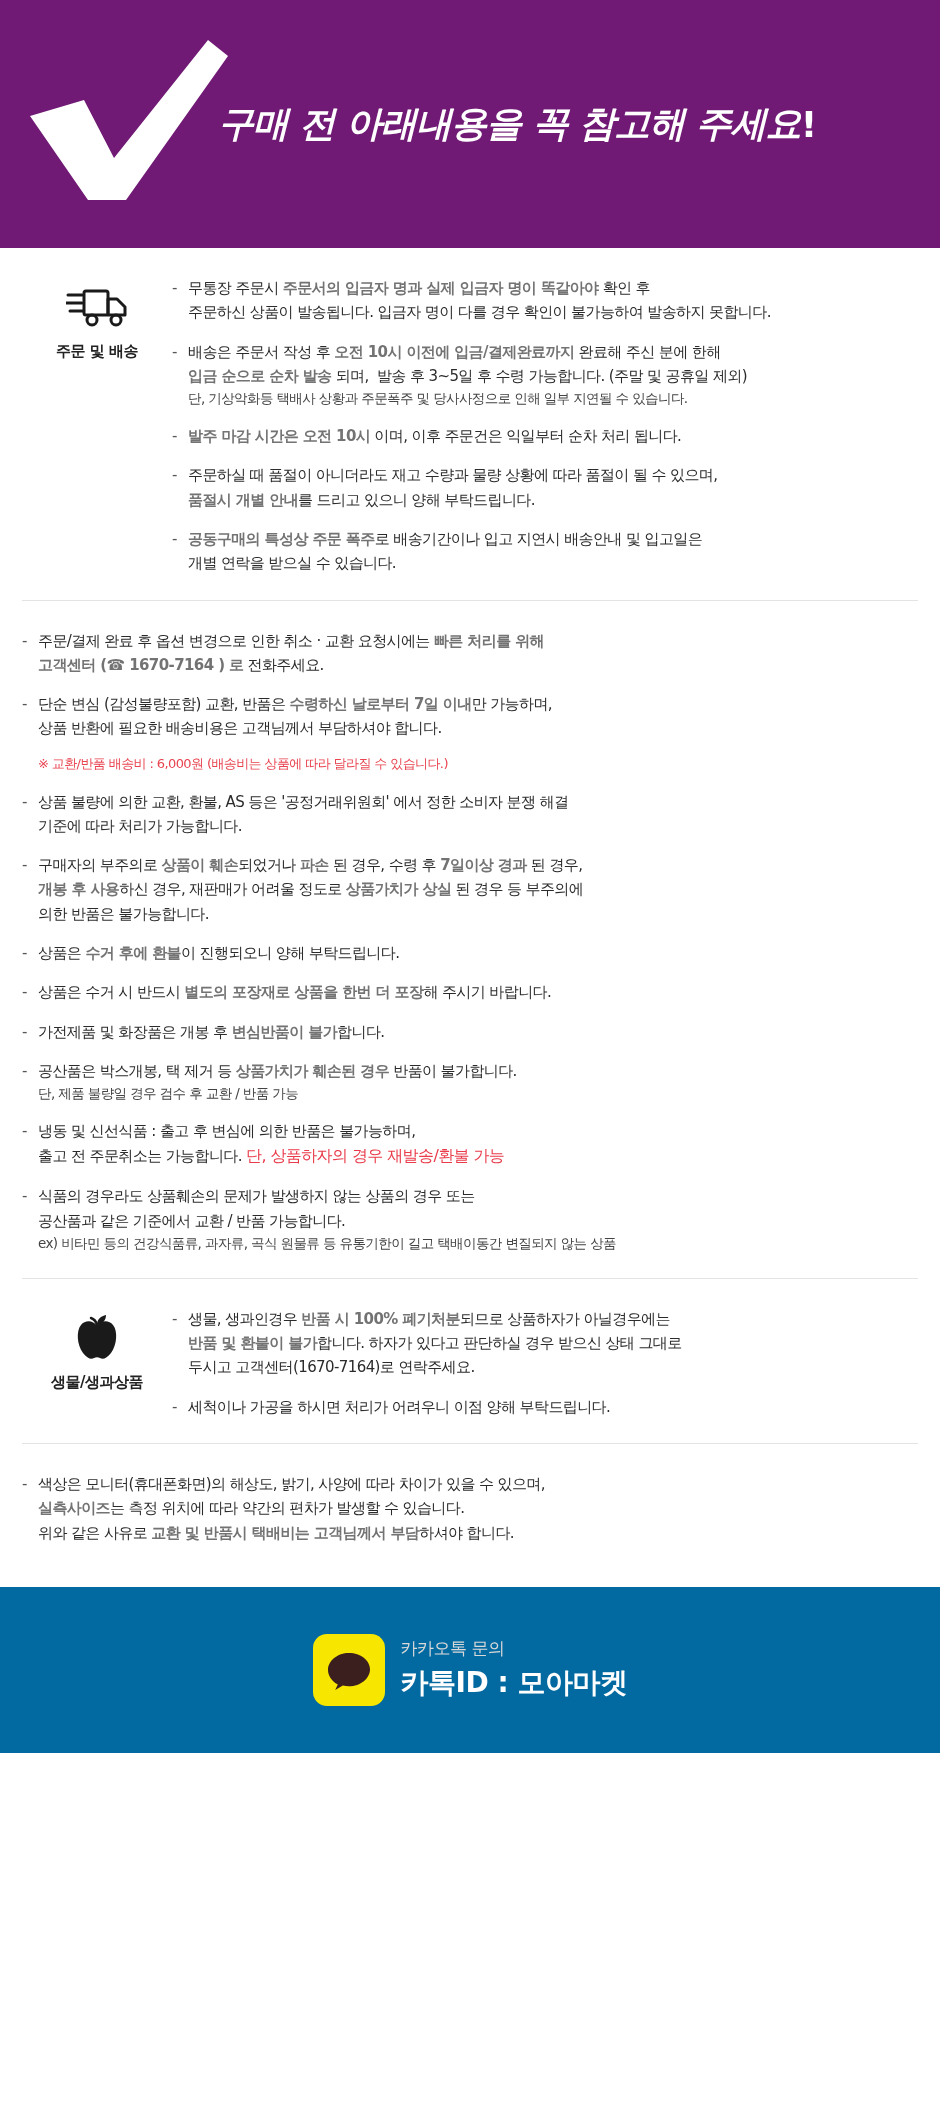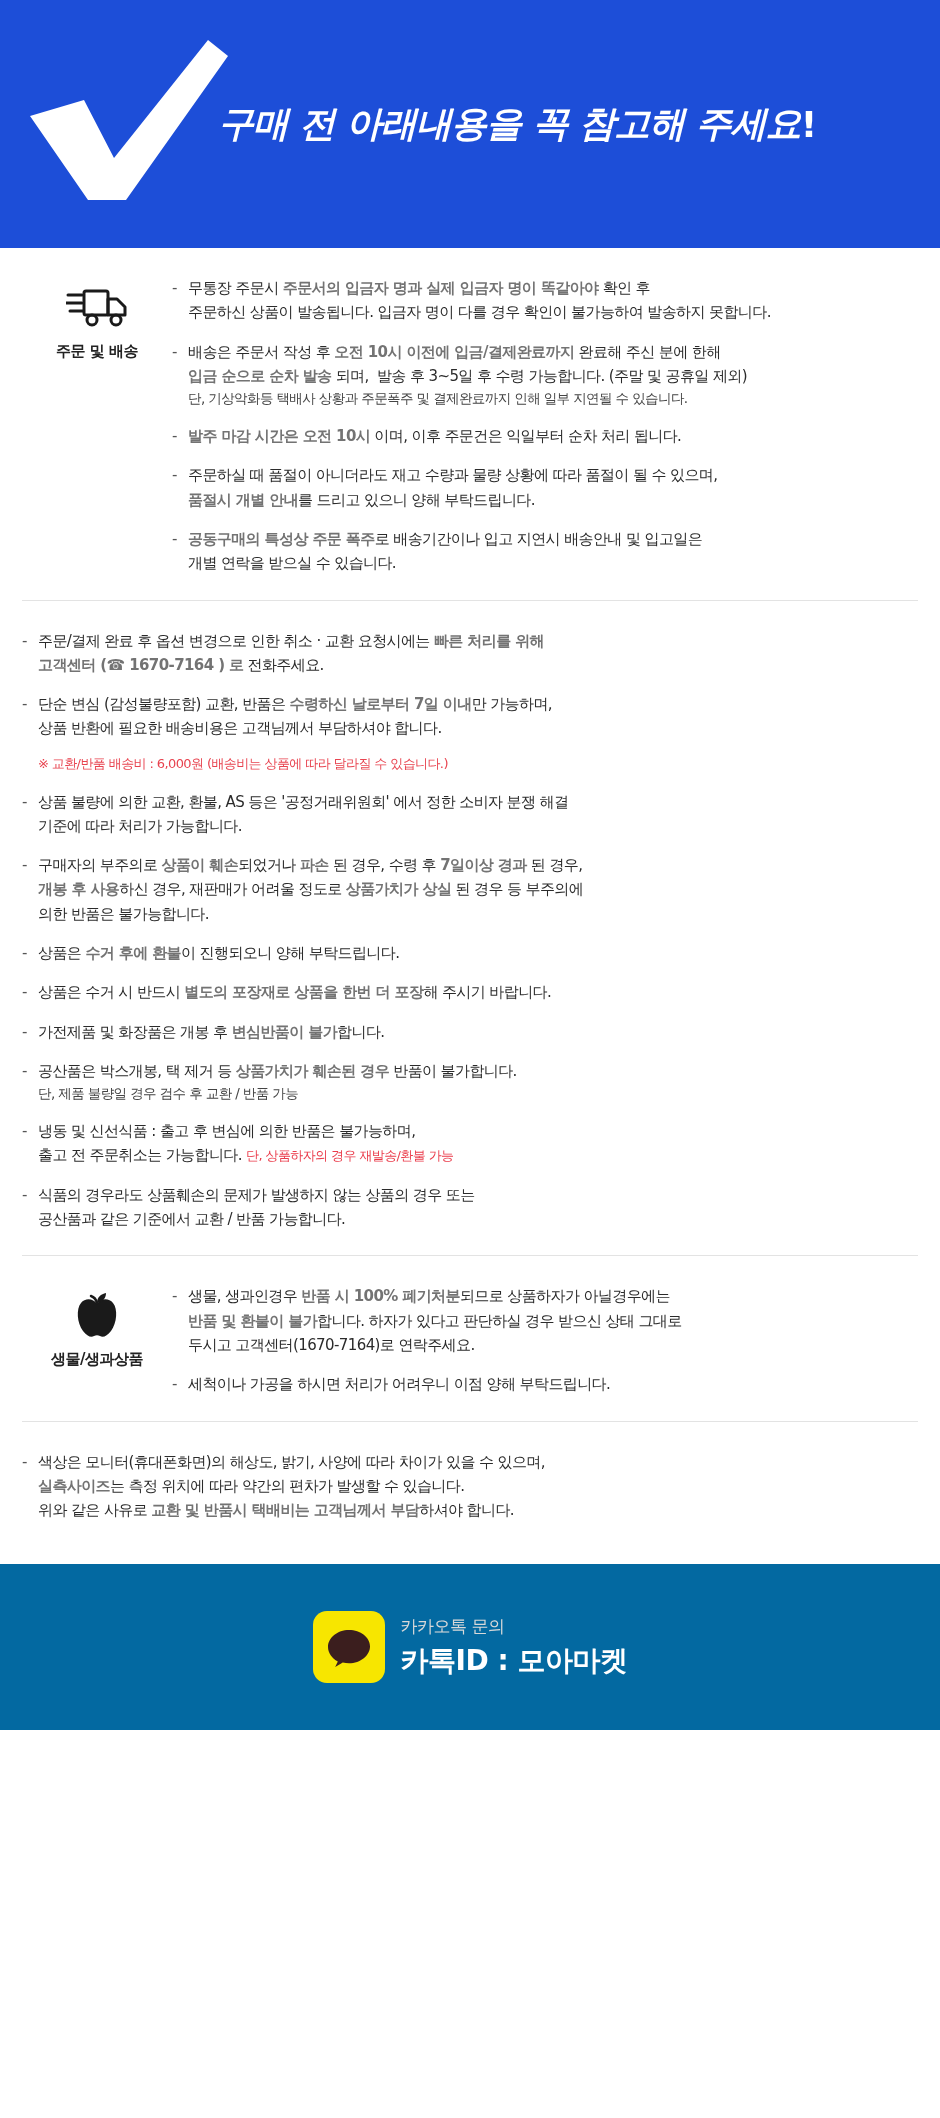--- a/index.html
+++ b/index.html
@@ -6,21 +6,21 @@
   body{
     width:940px;
     background:#ffffff;
     font-family:"DejaVu Sans","Liberation Sans",sans-serif;
     -webkit-font-smoothing:antialiased;
   }
   .page{width:940px;margin:0 auto;background:#fff;position:relative;}
 
   
   .hero{
-    background:#1d4ed8;
+    background:#701a75;
     height:248px;
     position:relative;
     overflow:hidden;
   }
   .check{
     position:absolute;
     left:22px;
     top:30px;
     width:210px;
     height:190px;
@@ -97,21 +97,21 @@
   }
   .item .note{
     display:block;
     font-size:13px;
     color:#e8434f;
     line-height:1.6;
     margin-top:13px;
   }
   .r{color:#737373;font-weight:bold;}
   .rn{color:#ea3b4a;}
-  .small{font-size:13px;}
+  .small{font-size:16px;}
 
   
   .footer{
     background:#0369a1;
     height:166px;
     margin-top:18px;
     display:flex;
     align-items:center;
     justify-content:center;
     gap:56px;
@@ -170,21 +170,21 @@
         <div class="item">
           <span class="dash">-</span>
           무통장 주문시 <span class="r">주문서의 입금자 명과 실제 입금자 명이 똑같아야</span> 확인 후<br>
           주문하신 상품이 발송됩니다. 입금자 명이 다를 경우 확인이 불가능하여 발송하지 못합니다.
         </div>
 
         <div class="item">
           <span class="dash">-</span>
           배송은 주문서 작성 후 <span class="r">오전 10시 이전에 입금/결제완료까지</span> 완료해 주신 분에 한해<br>
           <span class="r">입금 순으로 순차 발송</span> 되며,&nbsp; 발송 후 3~5일 후 수령 가능합니다. (주말 및 공휴일 제외)
-          <span class="sub">단, 기상악화등 택배사 상황과 주문폭주 및 결제완료까지 인해 일부 지연될 수 있습니다.</span>
+          <span class="sub">단, 기상악화등 택배사 상황과 주문폭주 및 당사사정으로 인해 일부 지연될 수 있습니다.</span>
         </div>
 
         <div class="item">
           <span class="dash">-</span>
           <span class="r">발주 마감 시간은 오전 10시</span> 이며, 이후 주문건은 익일부터 순차 처리 됩니다.
         </div>
 
         <div class="item">
           <span class="dash">-</span>
           주문하실 때 품절이 아니더라도 재고 수량과 물량 상황에 따라 품절이 될 수 있으며,<br>
@@ -253,20 +253,21 @@
         <div class="item">
           <span class="dash">-</span>
           냉동 및 신선식품 : 출고 후 변심에 의한 반품은 불가능하며,<br>
           출고 전 주문취소는 가능합니다. <span class="rn small">단, 상품하자의 경우 재발송/환불 가능</span>
         </div>
 
         <div class="item">
           <span class="dash">-</span>
           식품의 경우라도 상품훼손의 문제가 발생하지 않는 상품의 경우 또는<br>
           공산품과 같은 기준에서 교환 / 반품 가능합니다.
+          <span class="sub">ex) 비타민 등의 건강식품류, 과자류, 곡식 원물류 등 유통기한이 길고 택배이동간 변질되지 않는 상품</span>
         </div>
 
       </div>
     </div>
 
     <div class="sec">
       <div class="sec-icon">
         <span class="glyph">
           <svg width="48" height="52" viewBox="0 0 48 52" aria-hidden="true">
             <path d="M24 14 c-4 -6 -12 -6 -16 -1 c-5 6 -4 20 2 28 c4 5 8 7 11 5 c2 -1 4 -1 6 0 c3 2 7 0 11 -5 c6 -8 7 -22 2 -28 c-4 -5 -12 -5 -16 1 z" fill="#1a1a1a"></path>

